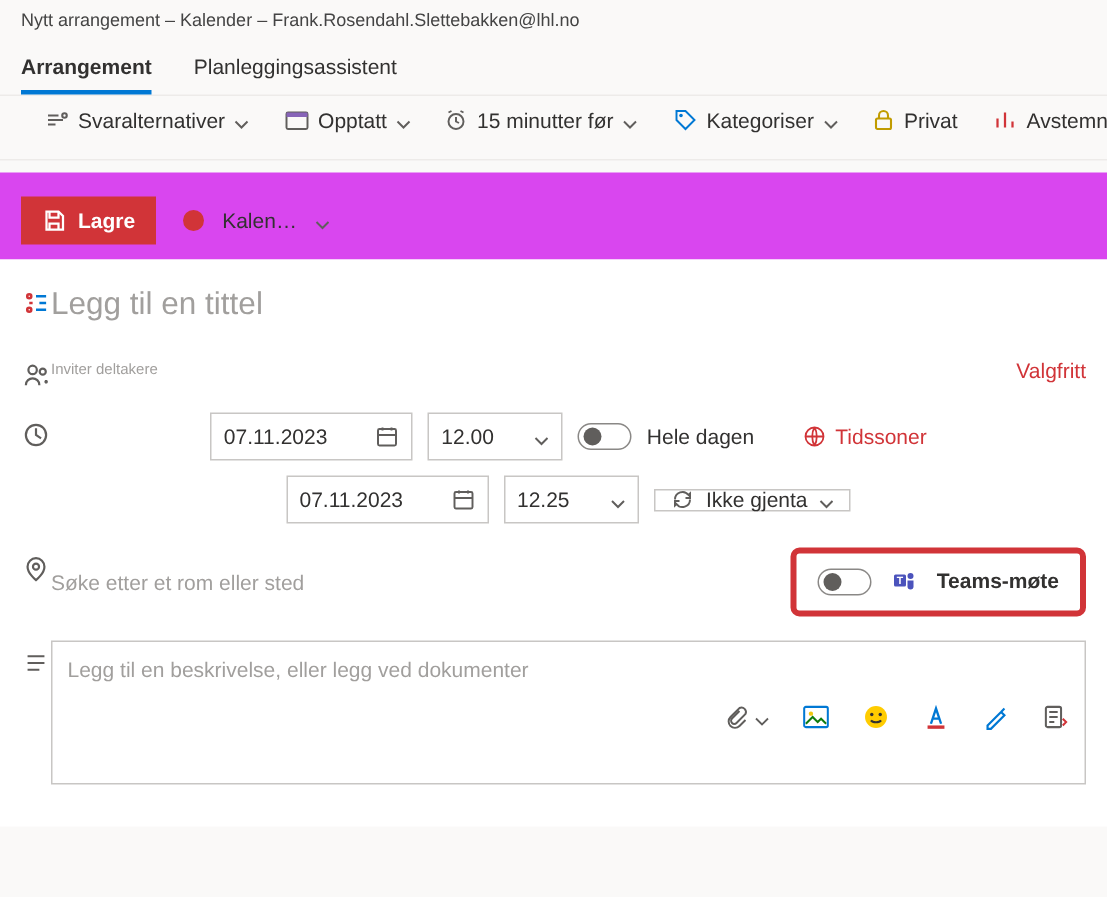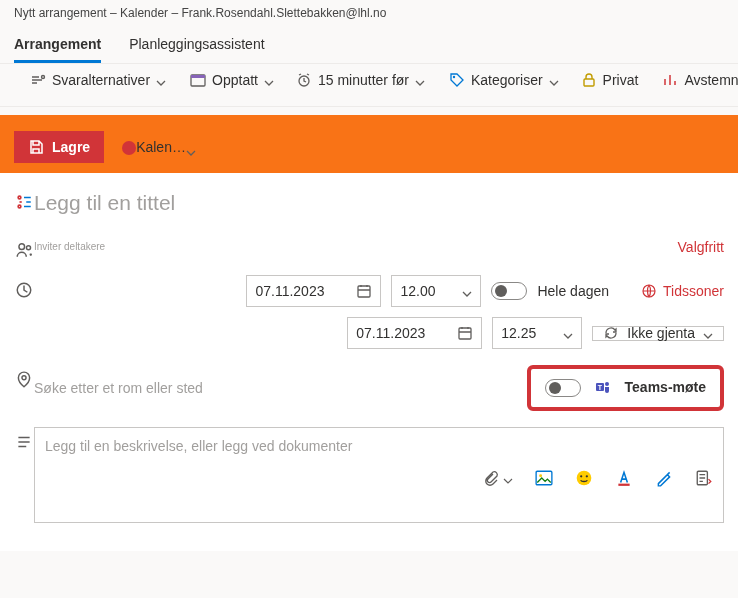--- a/index.html
+++ b/index.html
@@ -14,24 +14,24 @@
 .tabs{display:flex;gap:28px;padding:0 14px;border-bottom:1px solid var(--border)}
 .tab{padding:10px 0 8px;font-size:14px;color:var(--txt);cursor:pointer;border-bottom:3px solid transparent}
 .tab.active{border-bottom-color:var(--accent);font-weight:600}
 .ribbon{display:flex;align-items:flex-start;padding:8px 20px;border-bottom:1px solid var(--border);gap:2px;overflow:hidden;white-space:nowrap}
 .ribbon .grp{display:flex;align-items:center;gap:6px;padding:0 10px}
 .sep{width:1px;height:26px;background:var(--border)}
 .ico{width:16px;height:16px;display:inline-flex;align-items:center;justify-content:center;flex-shrink:0}
 .chev{width:10px;height:10px;display:inline-block}
 .chev svg{width:10px;height:10px}
 .rbn-item{display:flex;align-items:center;gap:6px;cursor:pointer;font-size:14px}
-.savebar{display:flex;align-items:center;gap:18px;padding:16px 14px 10px;background:#f97316;margin-top:8px}
+.savebar{display:flex;align-items:center;gap:18px;padding:16px 14px 10px;background:#d946ef;margin-top:8px}
 .btn-save{background:#d13438;color:#fff;border:none;padding:8px 14px;font-size:14px;display:flex;align-items:center;gap:8px;cursor:pointer;font-weight:600}
 .caldot{width:14px;height:14px;border-radius:50%;background:#d13438;display:inline-block}
-.calsel{display:flex;align-items:flex-end;cursor:pointer}
+.calsel{display:flex;align-items:center;gap:12px;cursor:pointer}
 .form{background:#fff;padding:6px 14px 20px}
 .row{display:flex;align-items:flex-start;gap:0;padding:8px 0}
 .rowicon{width:20px;display:flex;justify-content:center;color:#605e5c;padding-top:6px}
 .rowbody{flex:1;display:flex;align-items:center;gap:10px;flex-wrap:wrap}
 .title-input{border:none;outline:none;font-size:21px;width:100%;padding:4px 0;color:var(--placeholder)}
 .invite{flex:1;color:var(--placeholder);font-size:10px;padding:6px 0}
 .valgfritt{color:#d13438;font-size:14px;cursor:pointer}
 .fld{height:32px;border:1px solid var(--border2);background:#fff;display:flex;align-items:center;padding:0 8px;font-size:14px}
 .datefld{width:135px;justify-content:space-between}
 .timefld{width:90px;justify-content:space-between;gap:6px}
@@ -191,21 +191,21 @@
   </div>
  </div>
 
  <div class="row">
   <div class="rowicon">
    <svg width="18" height="18" viewBox="0 0 16 16" fill="none" stroke="#605e5c" stroke-width="1.3">
           <circle cx="8" cy="8" r="6"></circle>
           <path d="M8 4v4l3 2"></path>
         </svg>
   </div>
-  <div class="rowbody" style="flex-direction:column;align-items:flex-end;gap:10px">
+  <div class="rowbody" style="flex-direction:column;align-items:center;gap:10px">
    <div style="display:flex;align-items:center;gap:10px">
     <div class="fld datefld">
      <span>07.11.2023</span>
      <span class="ico">
               <svg viewBox="0 0 16 16" fill="none" stroke="#605e5c" stroke-width="1.3">
                 <rect x="2" y="3" width="12" height="11" rx="1"></rect>
                 <path d="M2 7h12M5 2v2M11 2v2"></path>
               </svg>
             </span>
     </div>

